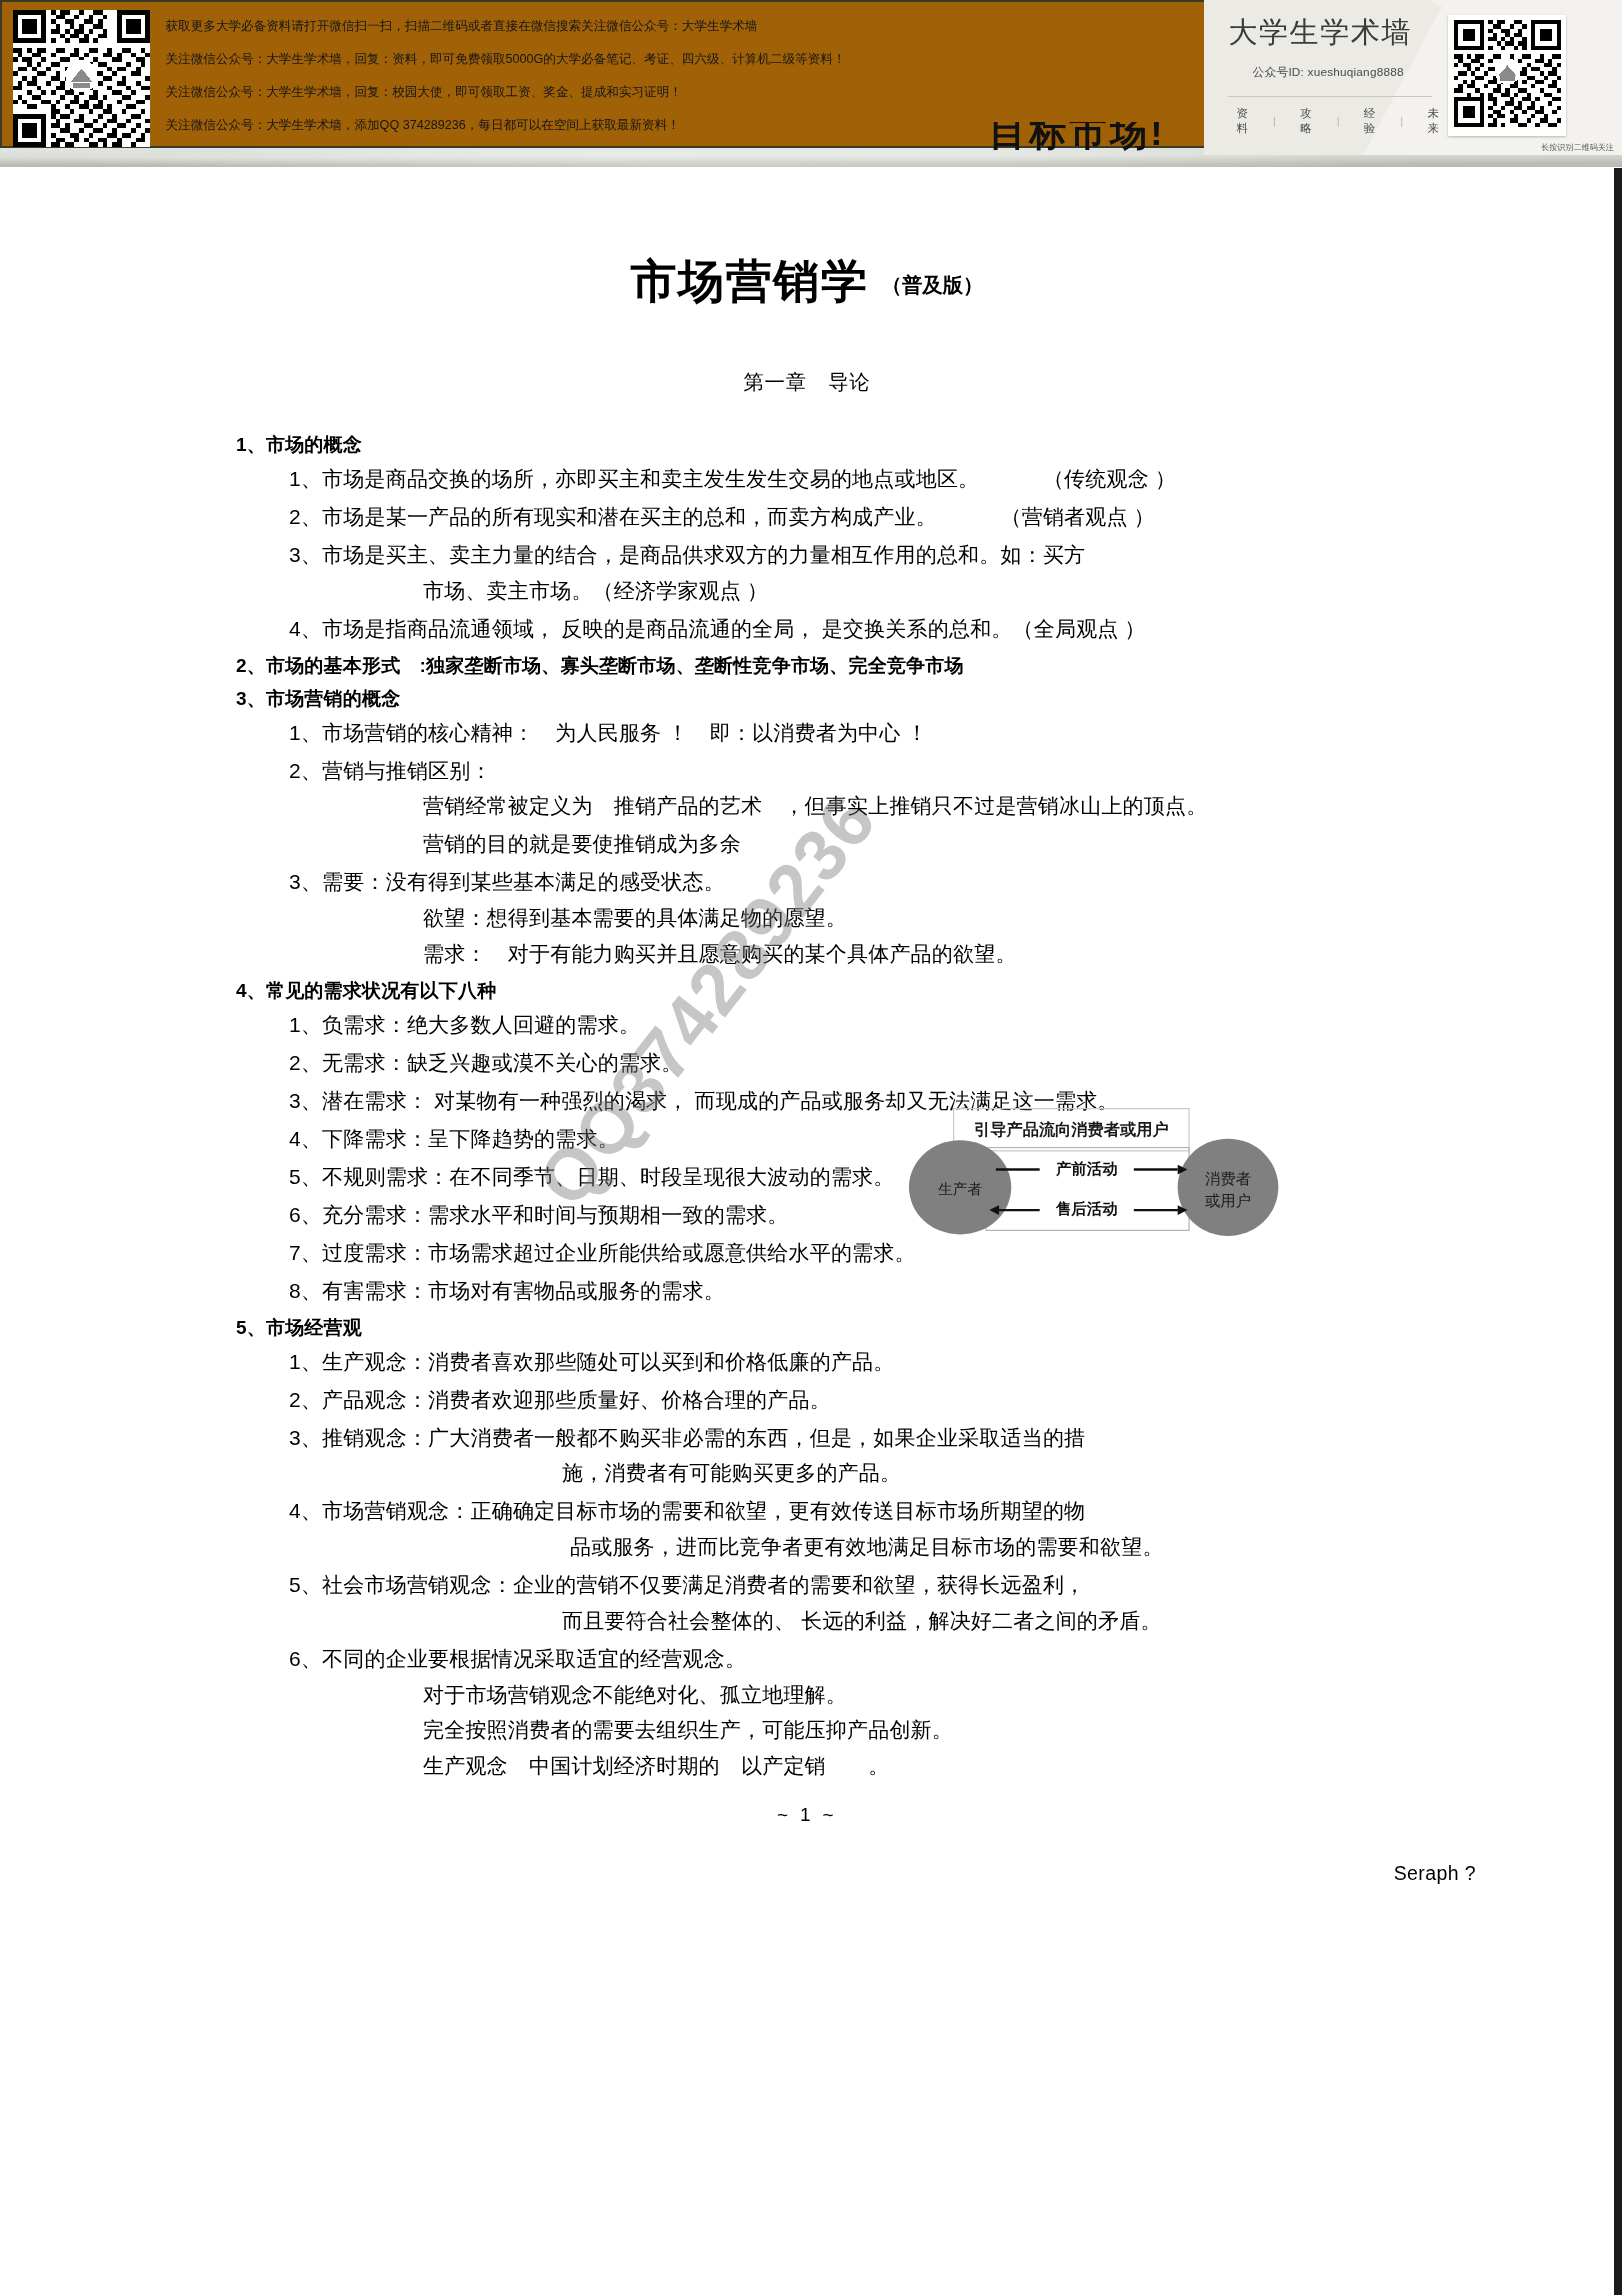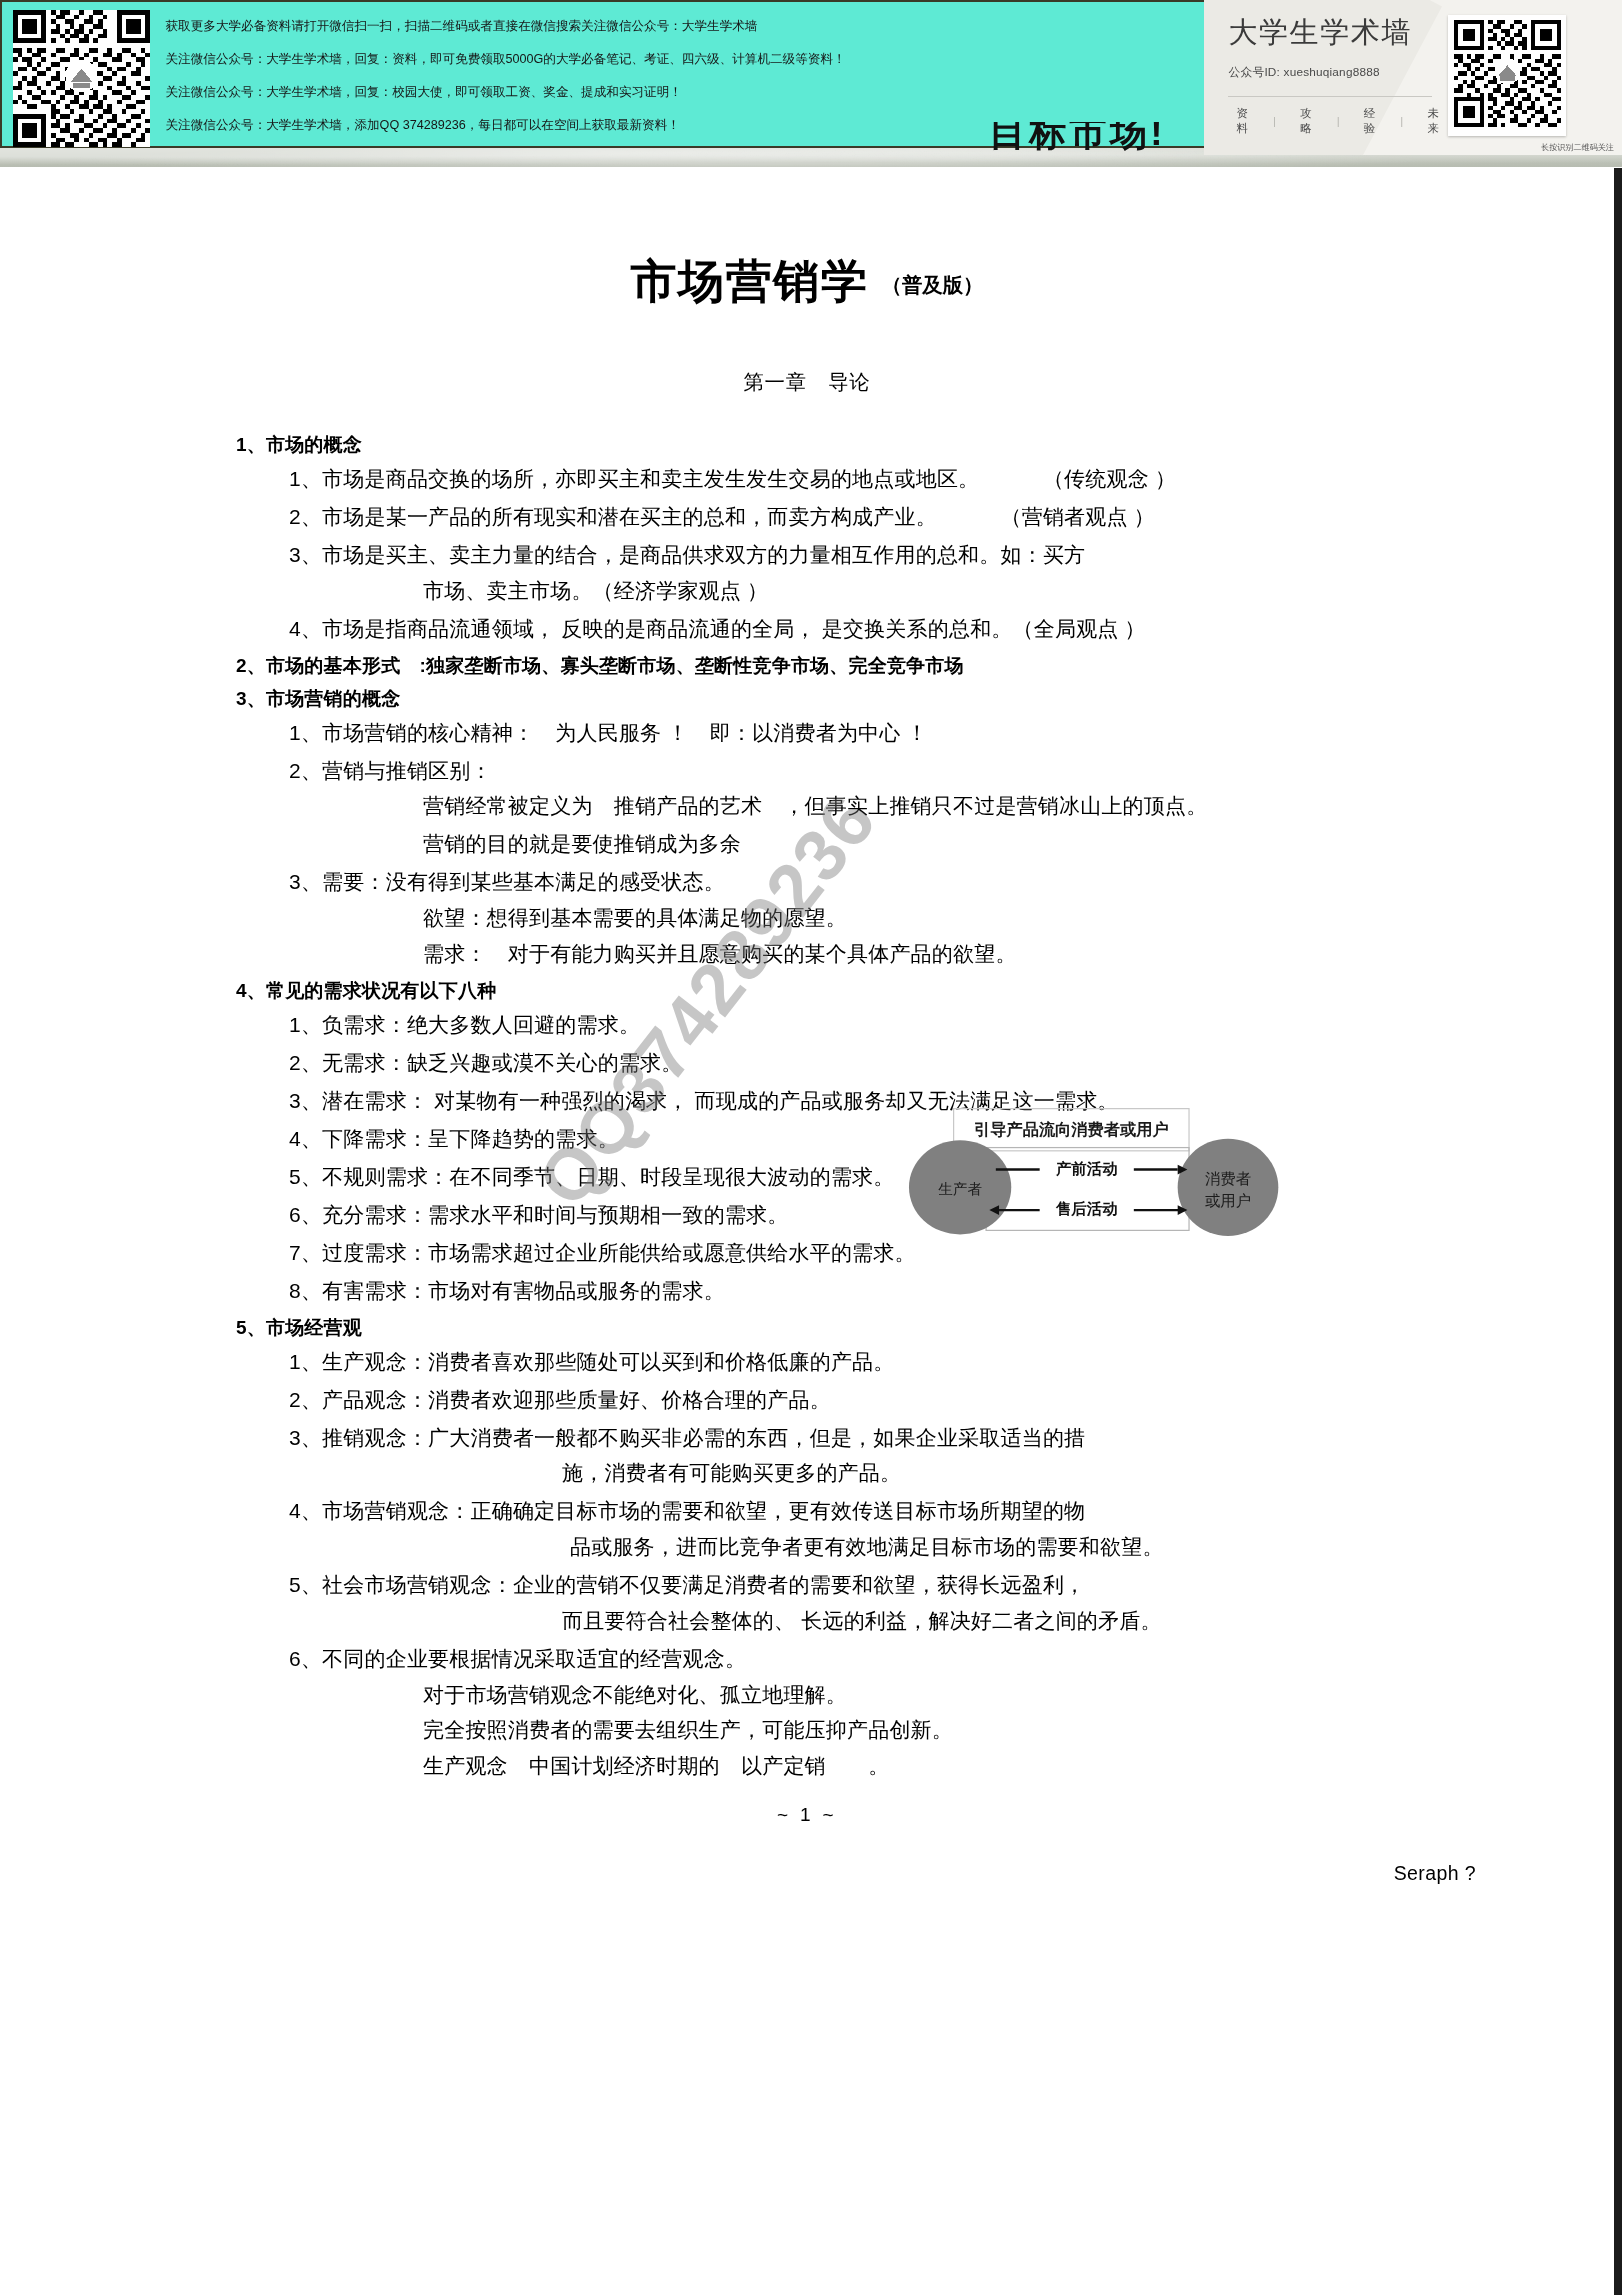--- a/index.html
+++ b/index.html
@@ -8,21 +8,21 @@
     width:1622px;height:2295px;
     background:#ffffff;
     font-family:"Liberation Sans","DejaVu Sans",sans-serif;
     position:relative;overflow:hidden;
     -webkit-font-smoothing:antialiased;
   }
 
   
   .promo-banner{
     position:absolute;left:0;top:0;width:1622px;height:148px;
-    background:#5eead4;
+    background:#a16207;
     border:2.4px solid #3a3a28;
     box-sizing:border-box;
     display:flex;align-items:stretch;
     z-index:5;
   }
   .promo-qr{
     width:157px;min-width:157px;
     padding:8.1px 6.5px 4.9px 8.1px;
     box-sizing:border-box;
     display:flex;align-items:flex-start;justify-content:center;
@@ -60,21 +60,21 @@
   }
   .brand-left{
     position:relative;z-index:2;
     padding:18px 0 0 24.4px;width:244px;box-sizing:border-box;
   }
   .brand-title{
     font-size:29px;color:#3b3b3b;letter-spacing:1.6px;line-height:1;
     font-family:"Liberation Sans","DejaVu Sans",sans-serif;
   }
   .brand-id{
-    margin-top:18px;font-size:11.8px;color:#4a4a4a;letter-spacing:0.2px;
+    margin-top:18px;font-size:11.8px;color:#4a4a4a;letter-spacing:0.2px;margin-left:24px;
   }
   .brand-rule{
     margin-top:14.7px;width:204px;height:0.8px;background:#c9c8c3;
   }
   .brand-tags{
     margin-top:9.8px;font-size:11.4px;color:#4a4a4a;
     display:flex;gap:16px;align-items:center;
   }
   .brand-tags span{padding:0 8.1px;}
   .brand-tags i{font-style:normal;color:#b9b8b3;}

